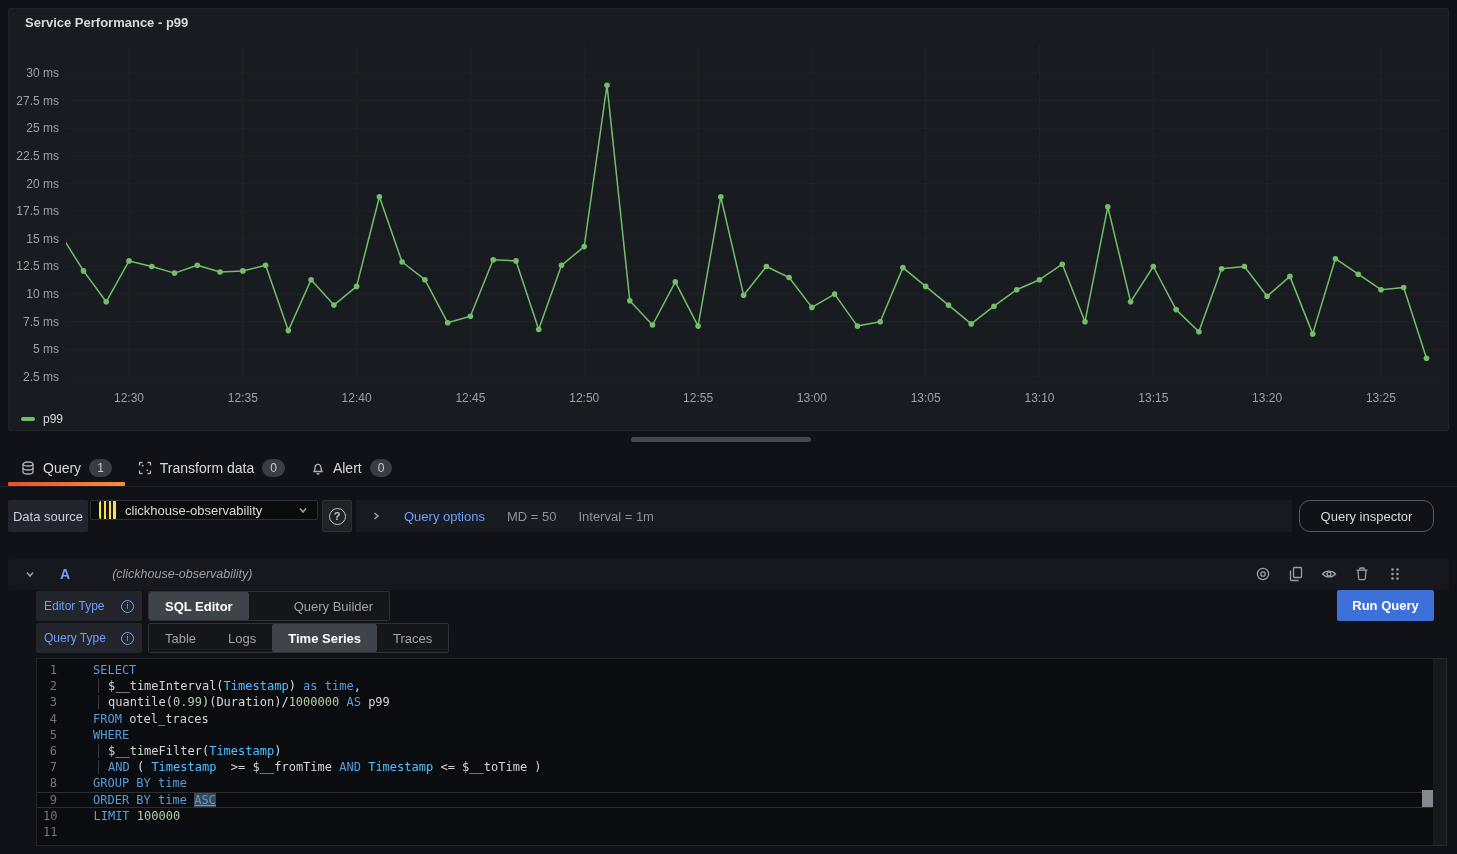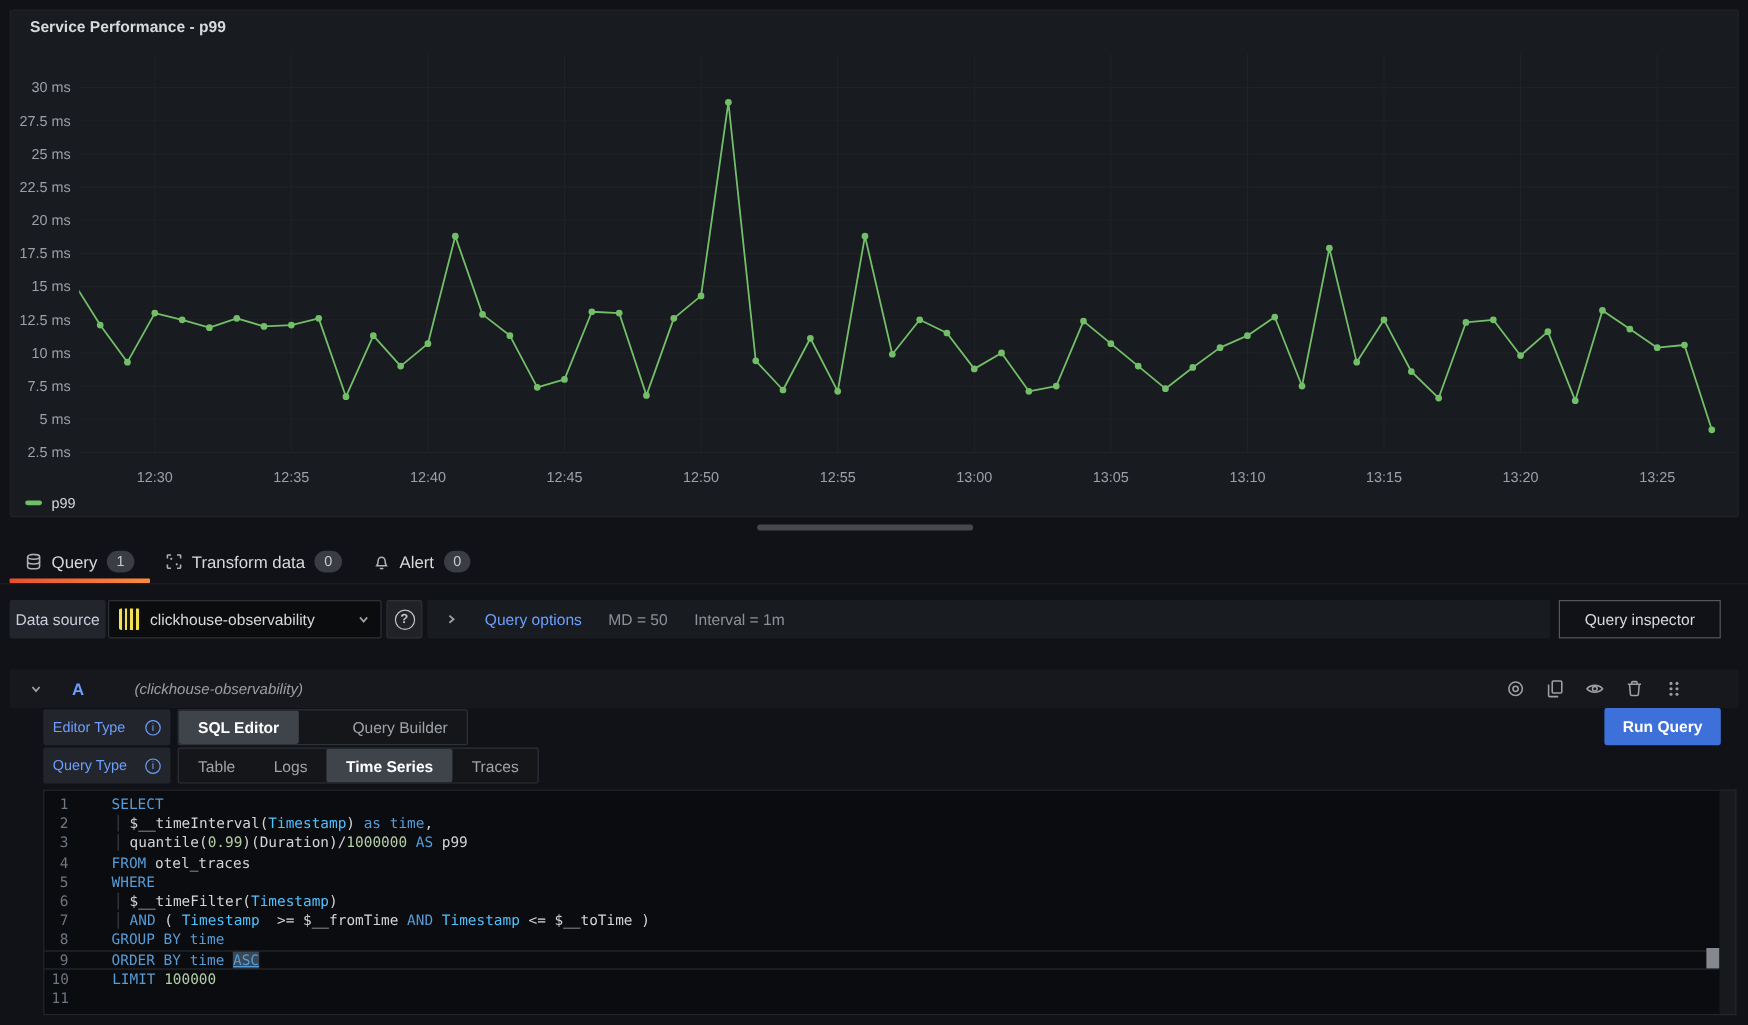--- a/index.html
+++ b/index.html
@@ -30,35 +30,35 @@
   .tab { position:relative; display:flex; align-items:center; gap:8px; padding:0 13px; font-size:14px; color:#d8d9da; }
   .tab .ticon { display:flex; align-items:center; }
   .badge { background:#3a3d44; color:#c9cacd; border-radius:10px; font-size:12px; line-height:18px; padding:0 8px; }
   .tab-underline { position:absolute; left:0; right:0; bottom:-1px; height:4px; border-radius:1px;
                    background:linear-gradient(90deg,#e8502f,#fb8b3e); }
   .tabs-divider { position:absolute; left:0; top:486px; width:1457px; height:1px; background:#1e2025; }
 
   
   .label-box { background:#22252b; border-radius:2px; display:flex; align-items:center; font-size:12px; }
   .ds-label { position:absolute; left:8px; top:500px; width:80px; height:32px; justify-content:center; color:#ccccdc; font-size:13px;}
-  .ds-picker { position:absolute; left:90px; top:500px; width:228px; height:32px; background:#0b0c0e;
+  .ds-picker { position:absolute; left:90px; top:500px; width:228px; height:20px; background:#0b0c0e;
                border:1px solid #2e3036; border-radius:2px; display:flex; align-items:center; padding:0 8px; gap:8px;}
   .ch-logo { width:18px; height:18px; border-radius:2px;
              background:repeating-linear-gradient(90deg,#f3e14e 0 2.4px,#141619 2.4px 4.8px);}
   .ds-picker .ds-name { font-size:13px; color:#d8d9da; flex:1; white-space:nowrap; overflow:hidden;}
   .help-btn { position:absolute; left:322px; top:500px; width:30px; height:32px; background:#202226;
               border:1px solid #2e3036; border-radius:2px; display:flex; align-items:center; justify-content:center;}
   .qmark { width:17px; height:17px; border:1.5px solid #c0c2c7; border-radius:50%; color:#c0c2c7;
            font-size:11px; display:flex; align-items:center; justify-content:center; font-weight:600;}
   .options-bar { position:absolute; left:356px; top:500px; width:936px; height:32px; background:#181b1f;
                  border-radius:2px; display:flex; align-items:center; padding:0 14px; gap:22px;}
   .qo-link { font-size:13px; color:#6e9fff; }
   .qo-meta { font-size:13px; color:#8e9197; }
   .inspector-btn { position:absolute; left:1299px; top:500px; width:135px; height:32px; border:1px solid #56575d;
-                   border-radius:0; background:transparent; color:#d8d9da; font-size:13px;
+                   border-radius:11px; background:transparent; color:#d8d9da; font-size:13px;
                    display:flex; align-items:center; justify-content:center; font-family:inherit;}
 
   
   .qhead { position:absolute; left:8px; top:558px; width:1441px; height:32px; background:#16181d;
            border-radius:2px; display:flex; align-items:center; }
   .qhead .refid { color:#6e9fff; font-weight:600; font-size:14px; margin-left:24px; }
   .qhead .subtitle { color:#9d9fa5; font-size:12.5px; font-style:italic; margin-left:42px; }
   .qhead-icons { position:absolute; right:42px; top:0; height:100%; display:flex; align-items:center; gap:9px; }
   .iconbtn { width:24px; height:24px; display:flex; align-items:center; justify-content:center; }
 

